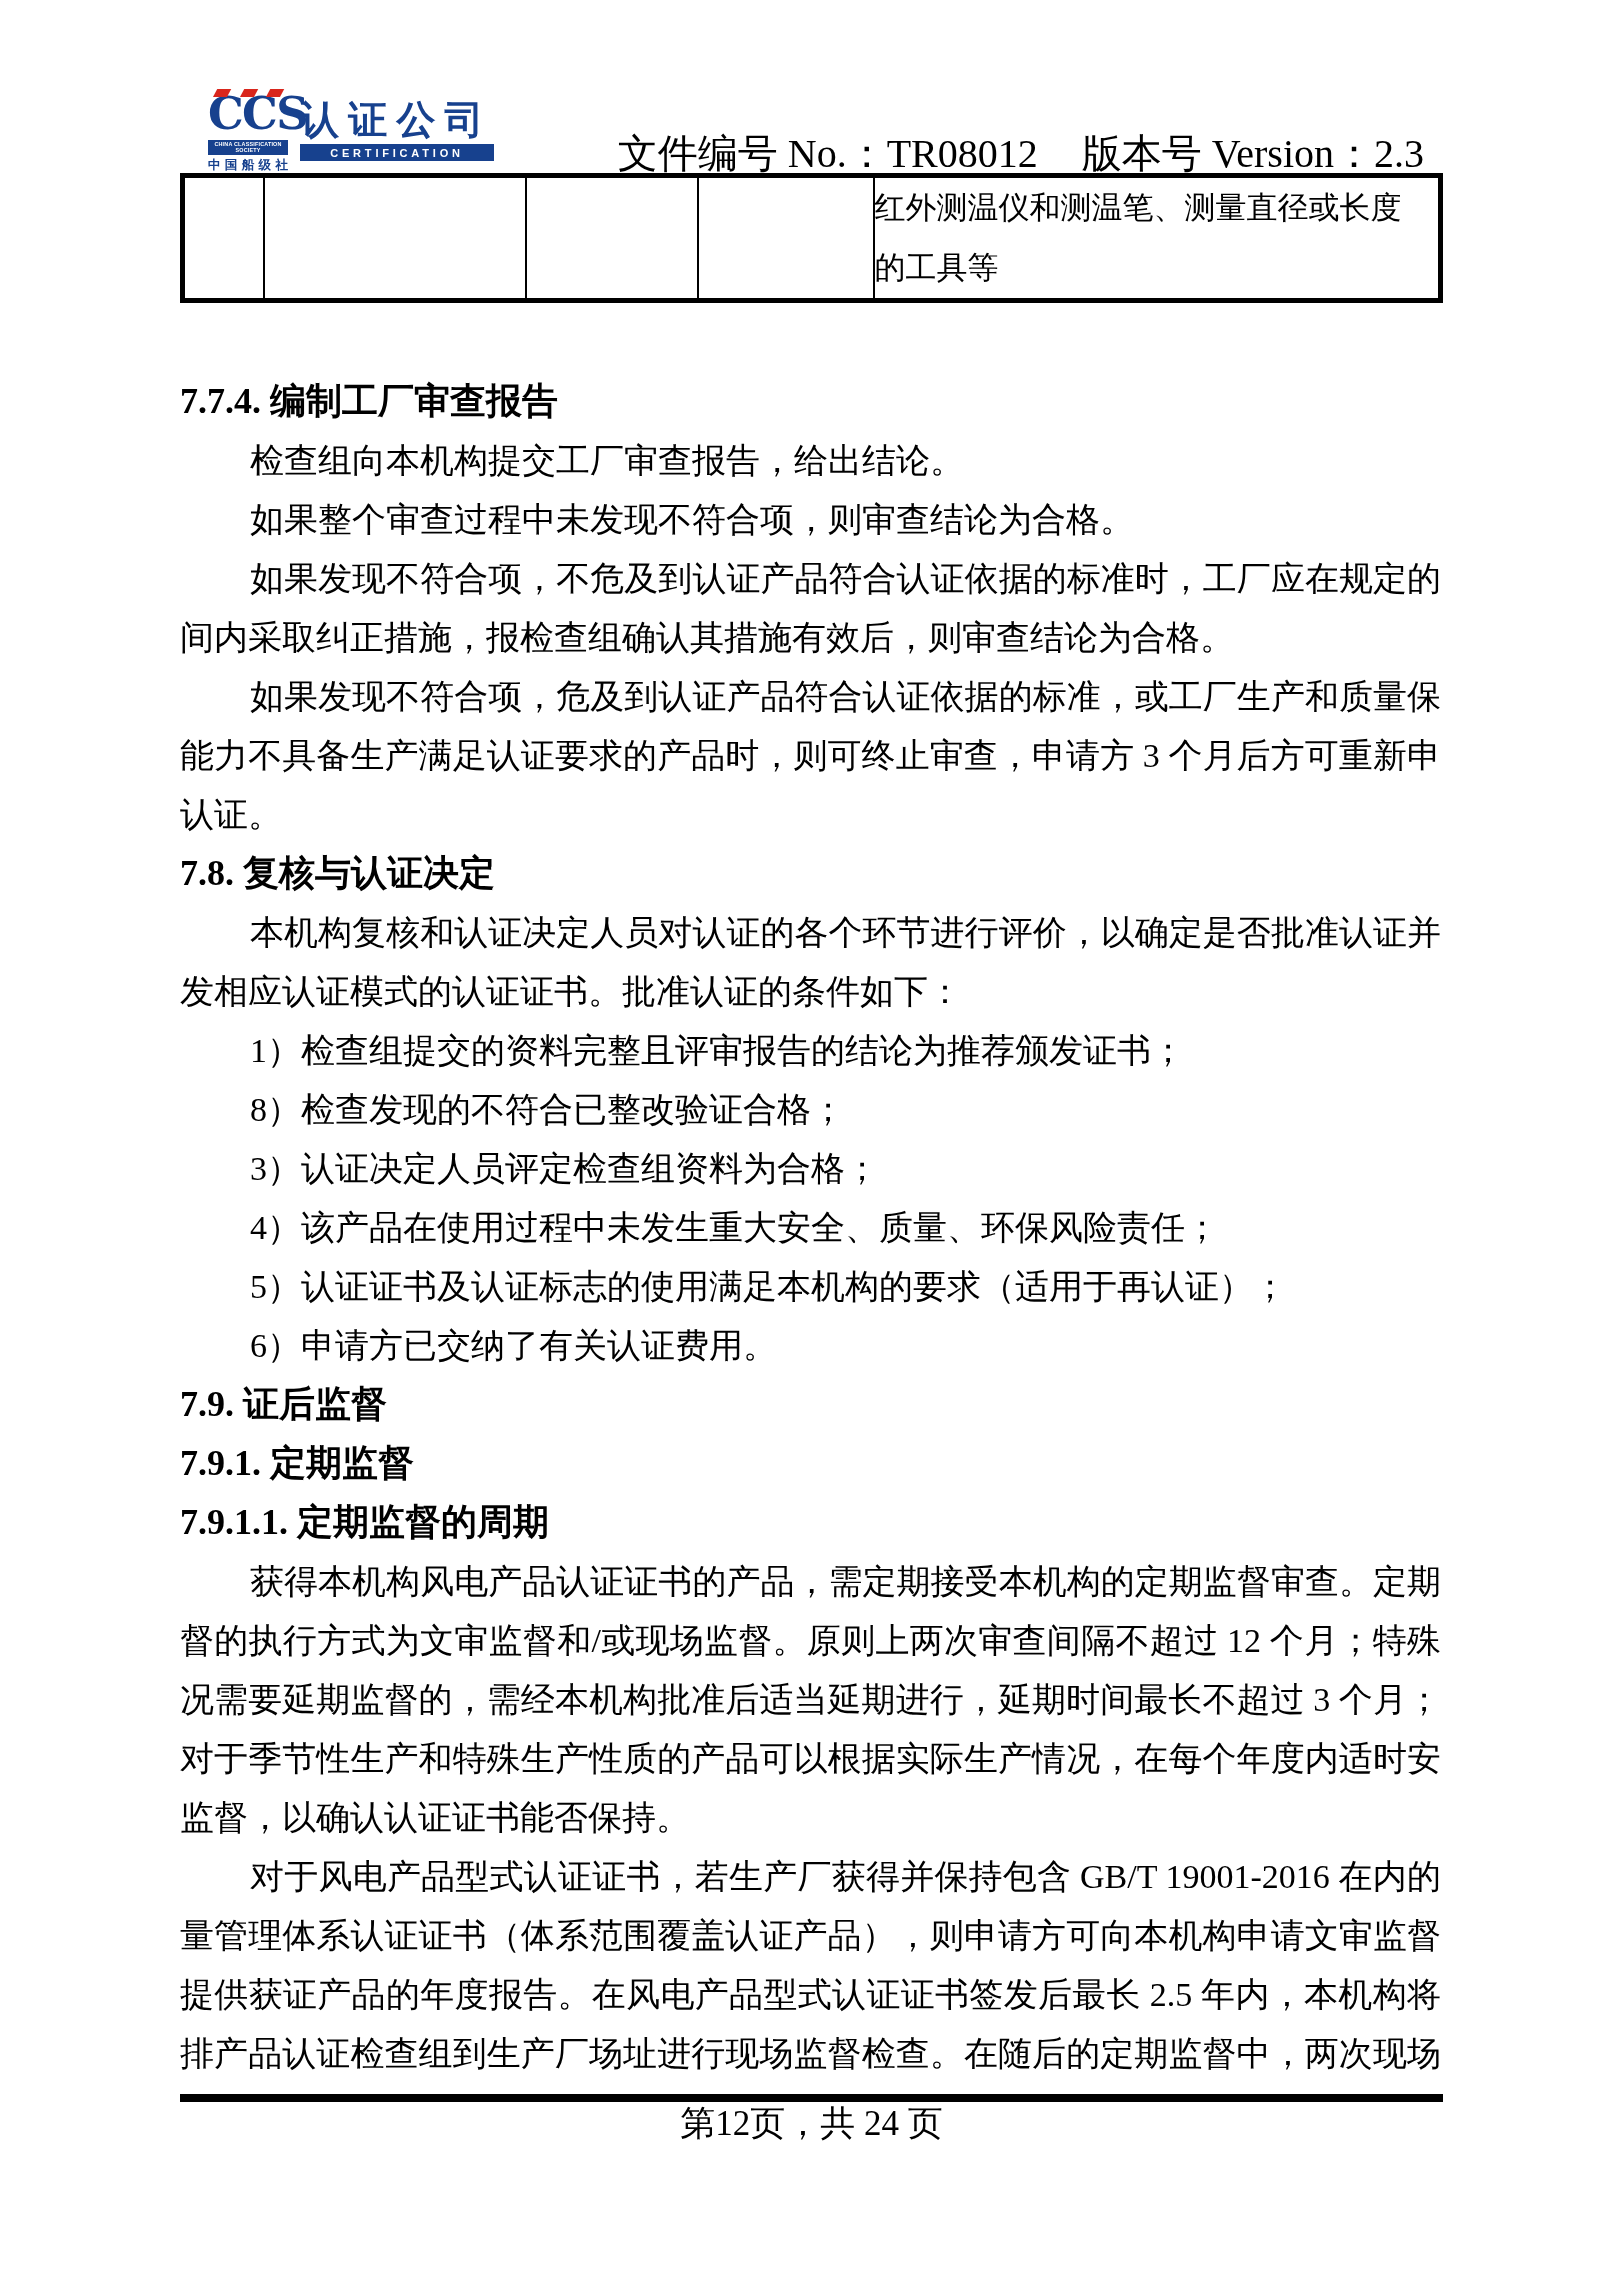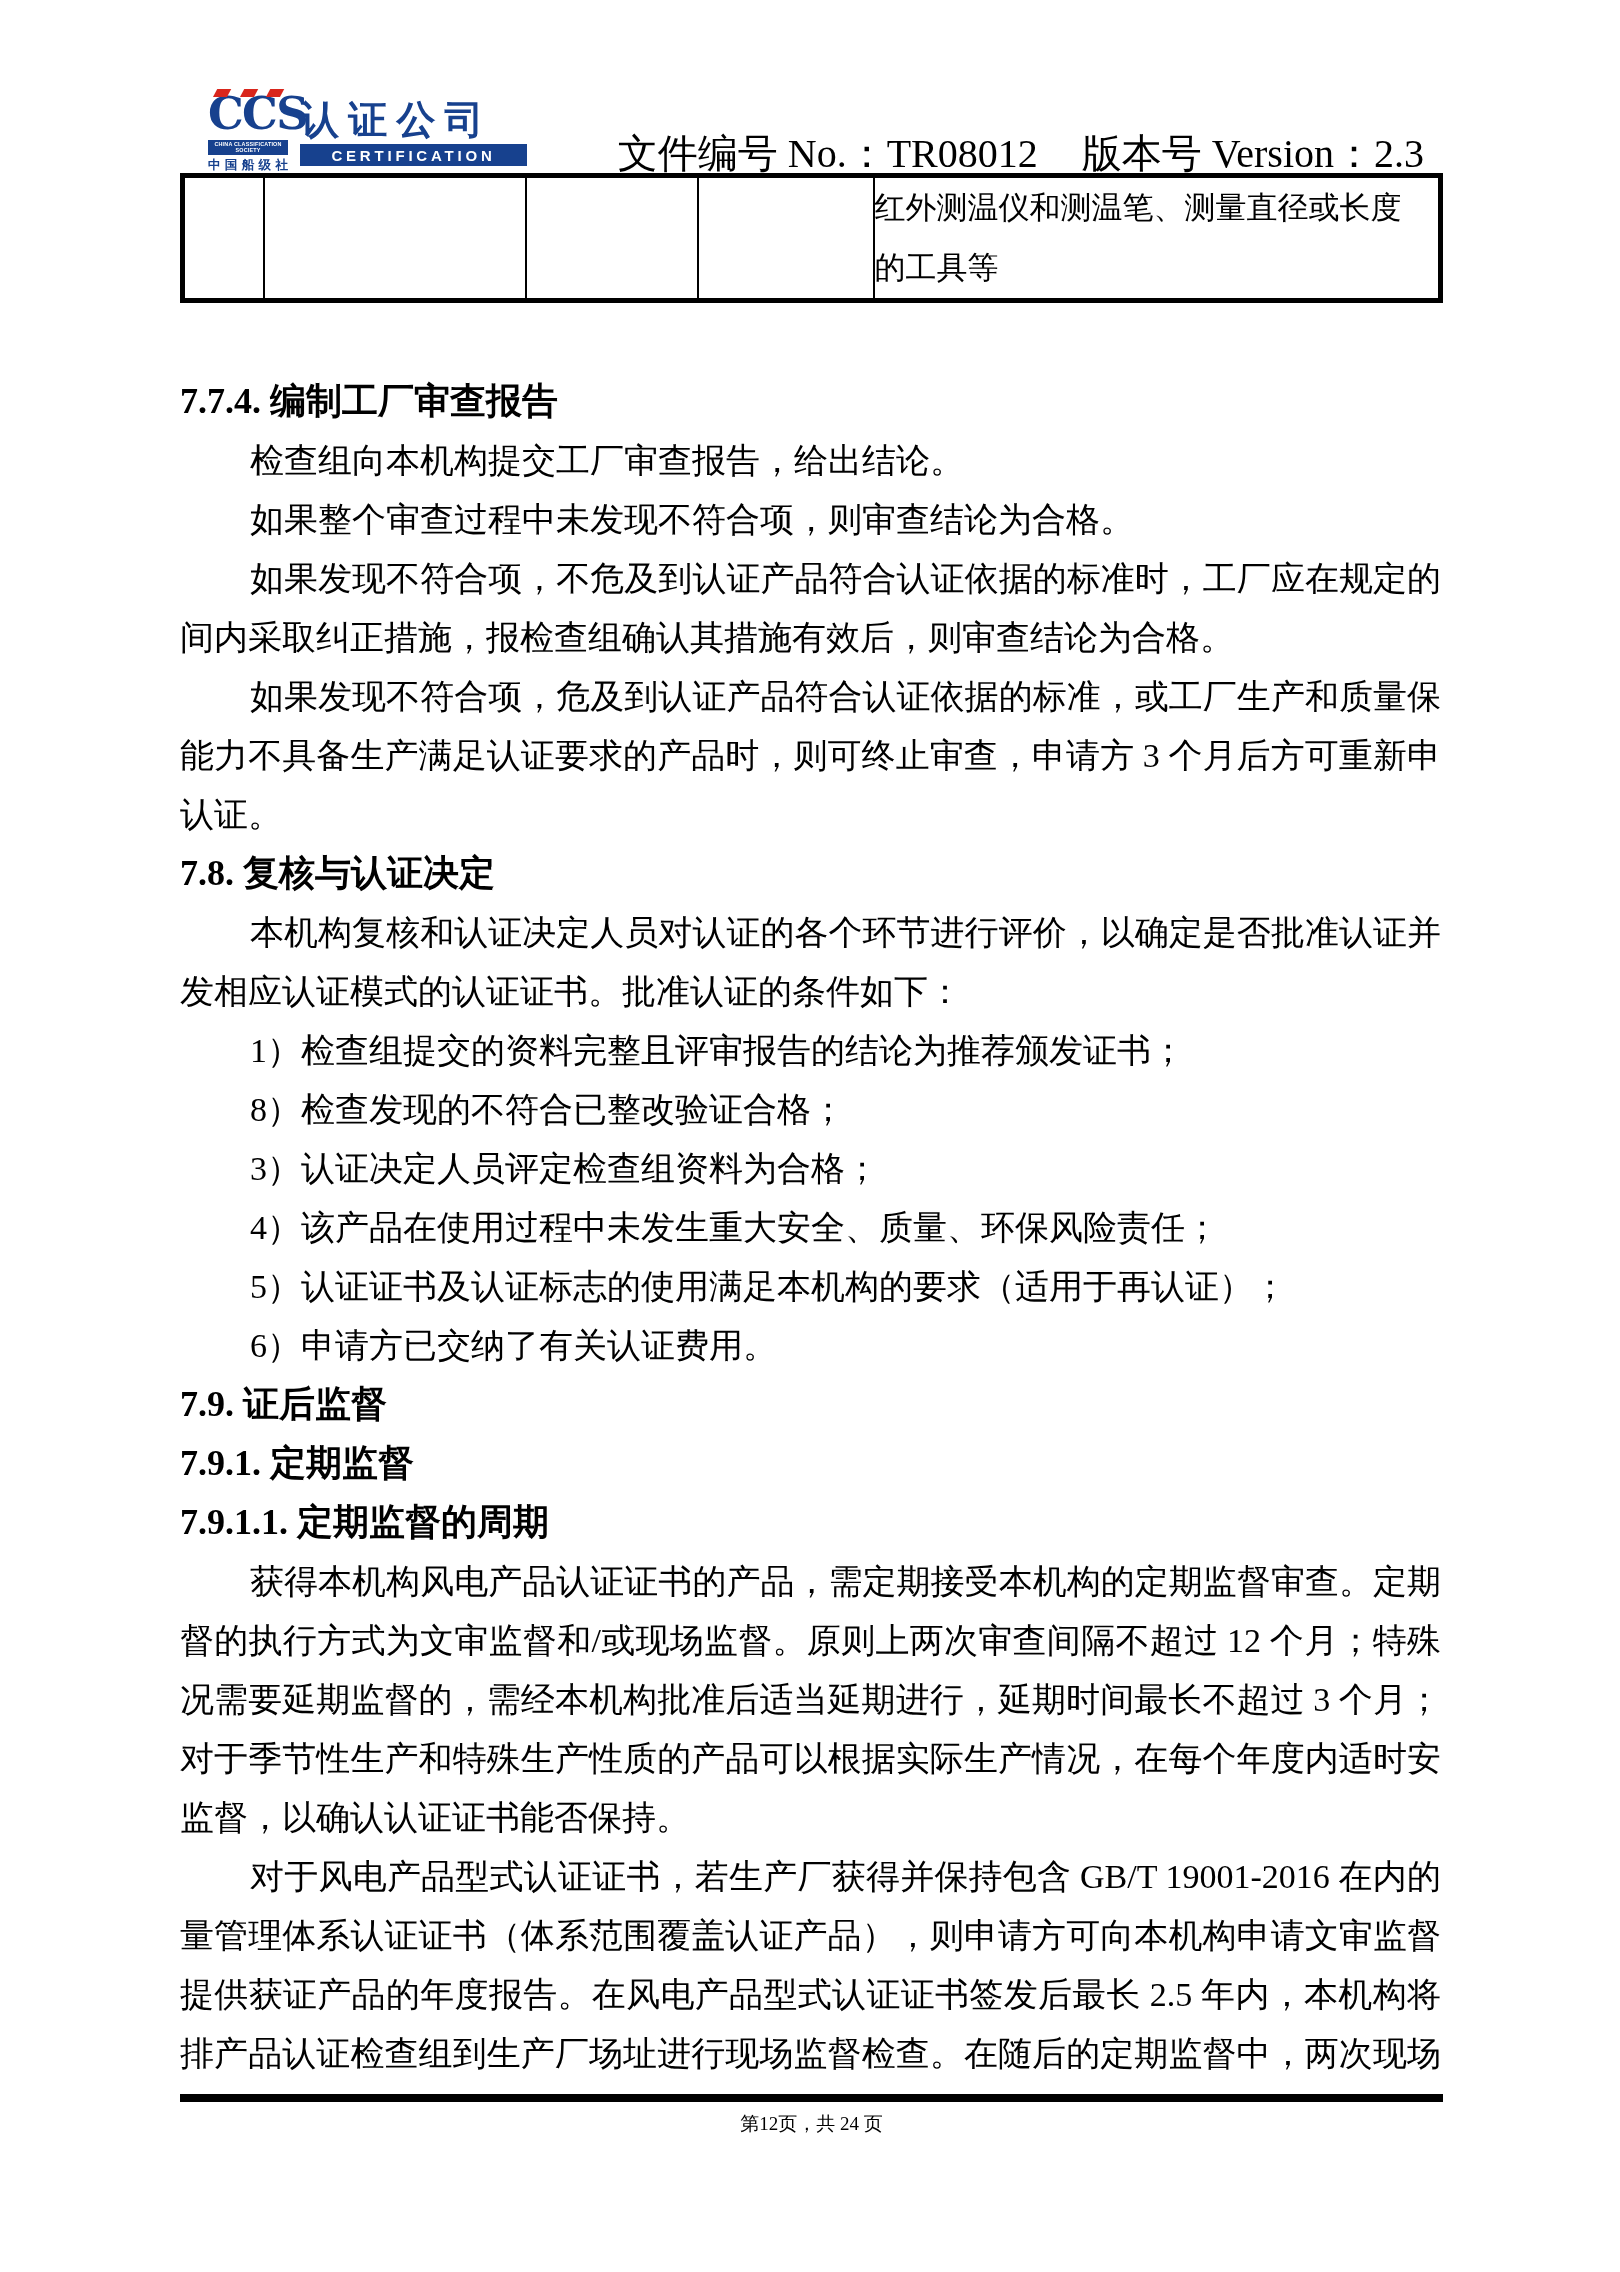--- a/index.html
+++ b/index.html
@@ -17,23 +17,23 @@
              transform:skewX(-28deg); top:0px; }
   .acc1{ left:6.7px; } .acc2{ left:34px; } .acc3{ left:60px; }
   .society-bar { margin-top:1.7px; width:80px; background:var(--navy); color:#fff;
                  font-family:"Liberation Sans",sans-serif; font-weight:bold;
                  font-size:5.4px; text-align:center; padding:1.7px 0; letter-spacing:0.2px;}
   .society-cn { display:flex; justify-content:space-between; width:80px;
                 color:var(--navy); font-weight:bold; font-size:12.6px; margin-top:1.7px; }
   .company { position:absolute; left:92px; top:10px; }
   .company-cn { color:var(--navy); font-weight:bold; font-size:39px; line-height:42px;
                 letter-spacing:9.2px; white-space:nowrap; }
-  .company-bar { margin-top:3.4px; background:var(--navy); color:#fff; width:227px;
+  .company-bar { margin-top:3.4px; background:var(--navy); color:#fff; width:194px;
                  text-align:center; font-family:"Liberation Sans",sans-serif;
-                 font-weight:bold; font-size:15px; letter-spacing:3.8px; padding:2.5px 0; }
+                 font-weight:bold; font-size:11px; letter-spacing:3.8px; padding:2.5px 0; }
   .docinfo { position:absolute; top:126px; right:197px; font-size:40px;
              white-space:nowrap; }
   .docinfo .gap { display:inline-block; width:44px; }
   
   table.eq { position:absolute; left:180px; top:173px; width:1263px;
              border-collapse:collapse; table-layout:fixed;
              border:5.9px solid #000; }
   table.eq td { border:2.5px solid #000; padding:0; }
   td.c5 { padding:8.4px 8.4px 0 13.4px; font-size:31px; line-height:60px; }
   td.c5 div { white-space:nowrap; }
@@ -42,21 +42,21 @@
   .bodytext { position:absolute; left:180px; top:372px; width:1261px; }
   .bline { height:59px; line-height:59px; font-size:34px; white-space:nowrap; }
   .bline.heading { font-weight:bold; font-size:36px; }
   .bline.indent { text-indent:70px; }
   .bline.full { white-space:normal; text-align:justify; text-align-last:justify;
                 overflow:hidden; }
   
   .footer-rule { position:absolute; left:180px; top:2094px; width:1263px; height:7.5px;
                  background:#000; }
   .footer-text { position:absolute; left:180px; top:2103px; width:1263px;
-                 text-align:center; font-size:19px; line-height:42px; }
+                 text-align:center; font-size:35px; line-height:42px; }
 </style>
 </head>
 <body>
 
 <div class="page" style="--navy: #17418e; --red: #d9261c;">
 
   <div class="logo">
     <div class="ccs-wrap">
       <div class="ccs-acc acc1"></div>
       <div class="ccs-acc acc2"></div>

